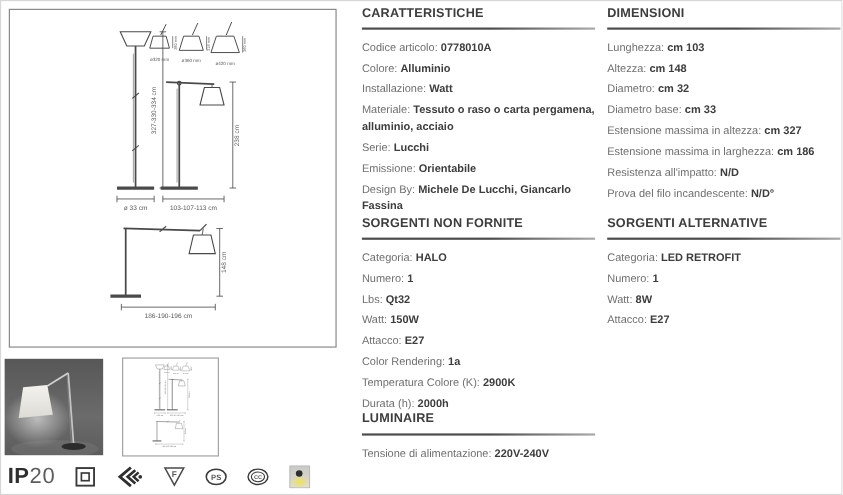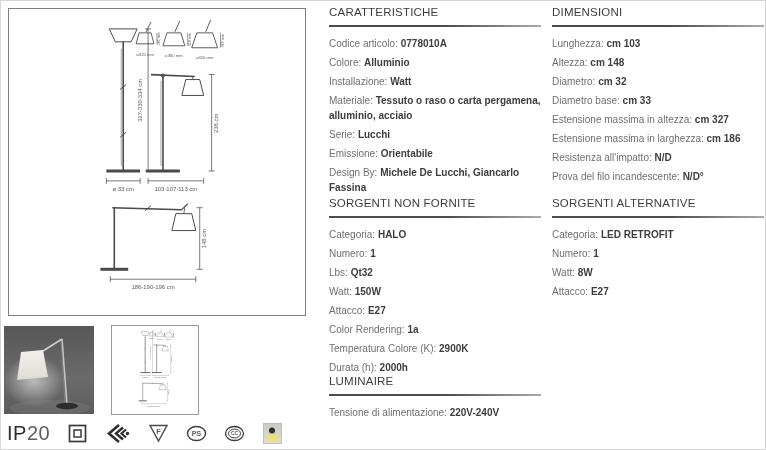--- a/index.html
+++ b/index.html
@@ -12,41 +12,41 @@
   .draw-box{
     position:absolute;left:7px;top:7px;width:296px;height:306px;
     border:1px solid #7f7f7f;background:#fff;
   }
   .draw-box svg{display:block;width:100%;height:100%;}
   svg text{font-family:"Liberation Sans","DejaVu Sans",sans-serif;fill:#5a5a5a;}
 
   
   .sec{position:absolute;width:212px;}
   .sec h2{
-    margin:0;font-size:11.5px;font-weight:normal;color:#3d3d3d;
+    margin:0;font-size:11.5px;font-weight:bold;color:#3d3d3d;
     letter-spacing:.2px;line-height:13px;
   }
   .sec h2::after{
     content:"";display:block;height:2px;margin-top:6px;
     background:linear-gradient(to right,#4c4c4c 55%,#aaa 100%);
   }
   .rows{margin-top:9px;}
   .spec-row{font-size:10px;line-height:15px;margin-bottom:4px;color:#6f6f6f;}
   .spec-row .val{font-weight:bold;color:#3d3d3d;}
   .sec-luminaire .spec-row{margin-bottom:10px;}
 
   
   .thumb-photo{position:absolute;left:3px;top:325px;width:90px;height:88px;cursor:pointer;}
   .thumb-draw{position:absolute;left:110px;top:324px;width:86px;height:88px;border:1px solid #9a9a9a;background:#fff;cursor:pointer;}
   .thumb-draw svg,.thumb-photo svg{display:block;width:100%;height:100%;}
 
   
   .footer{position:absolute;left:6px;top:421px;display:flex;align-items:center;gap:17px;}
   .ip{font-size:20px;line-height:22px;letter-spacing:.5px;}
-  .ip .b{font-weight:normal;color:#2e2e2e;}
+  .ip .b{font-weight:bold;color:#2e2e2e;}
   .ip .l{font-weight:normal;color:#5d5d5d;}
   .cert{width:21px;height:21px;flex:0 0 auto;}
   .hidden-defs{position:absolute;width:0;height:0;overflow:hidden;}
 </style>
 </head>
 <body>
 
 <div class="canvas">
 
   <svg class="hidden-defs" aria-hidden="true">

